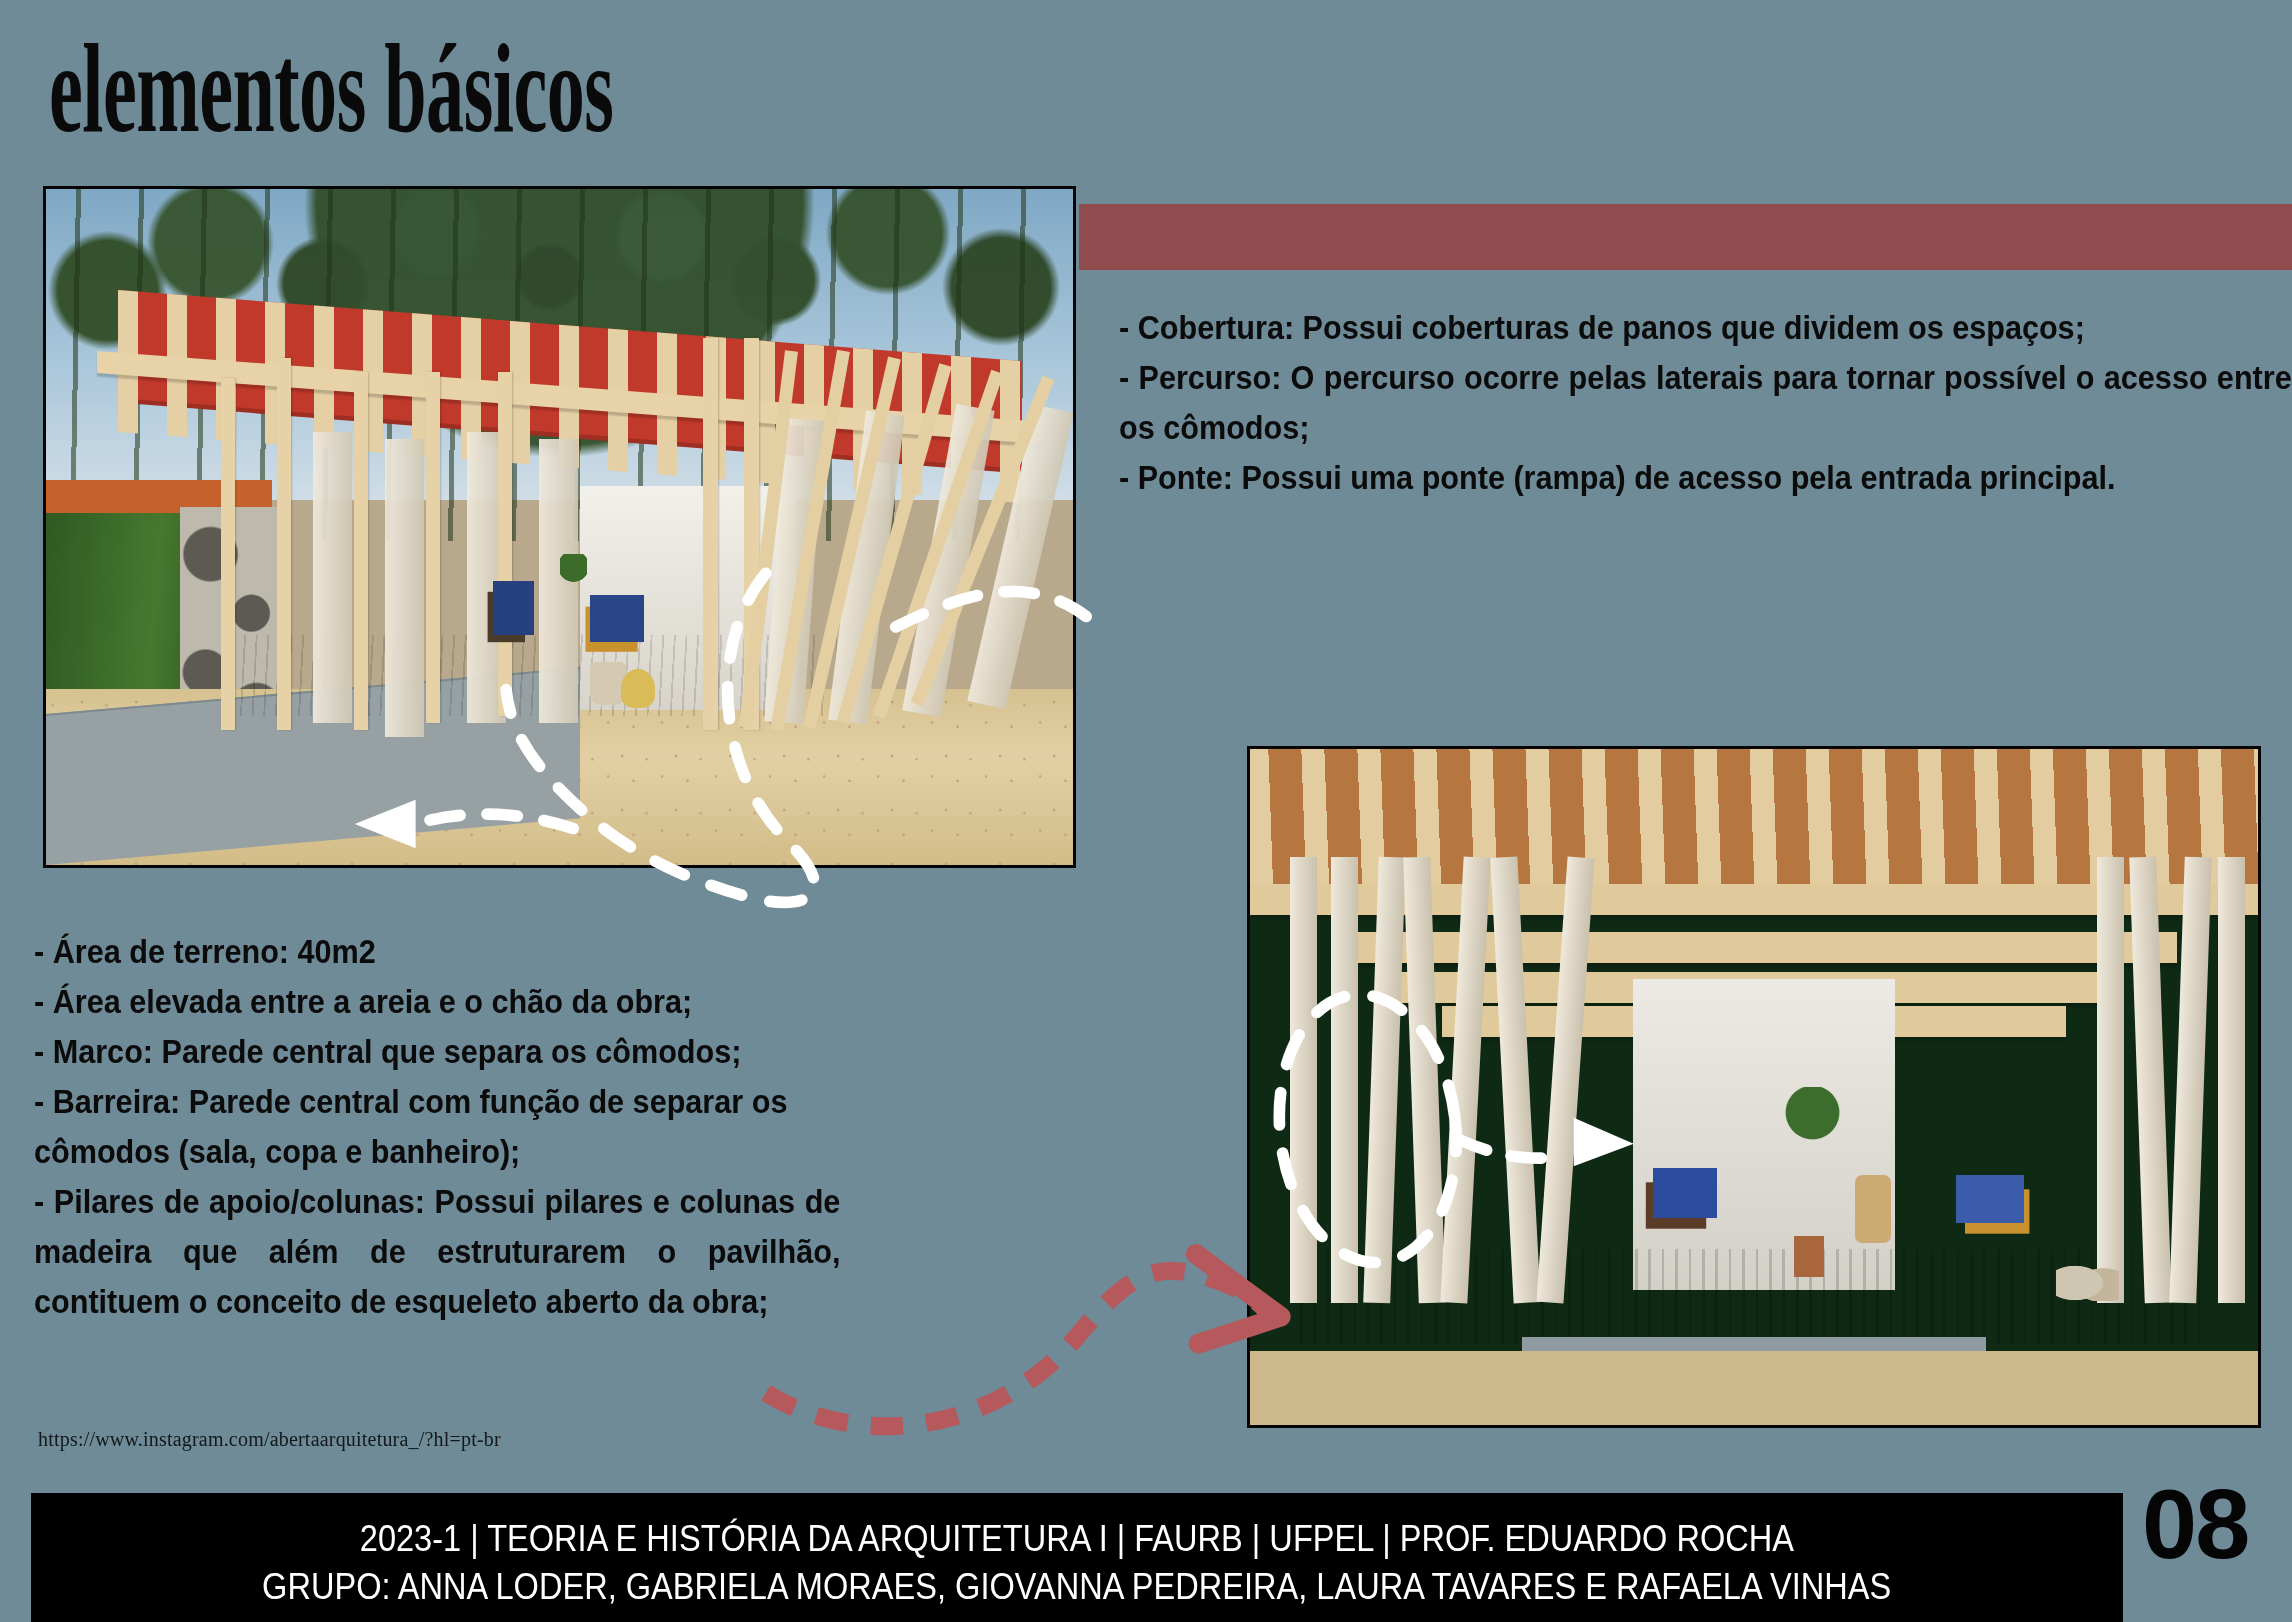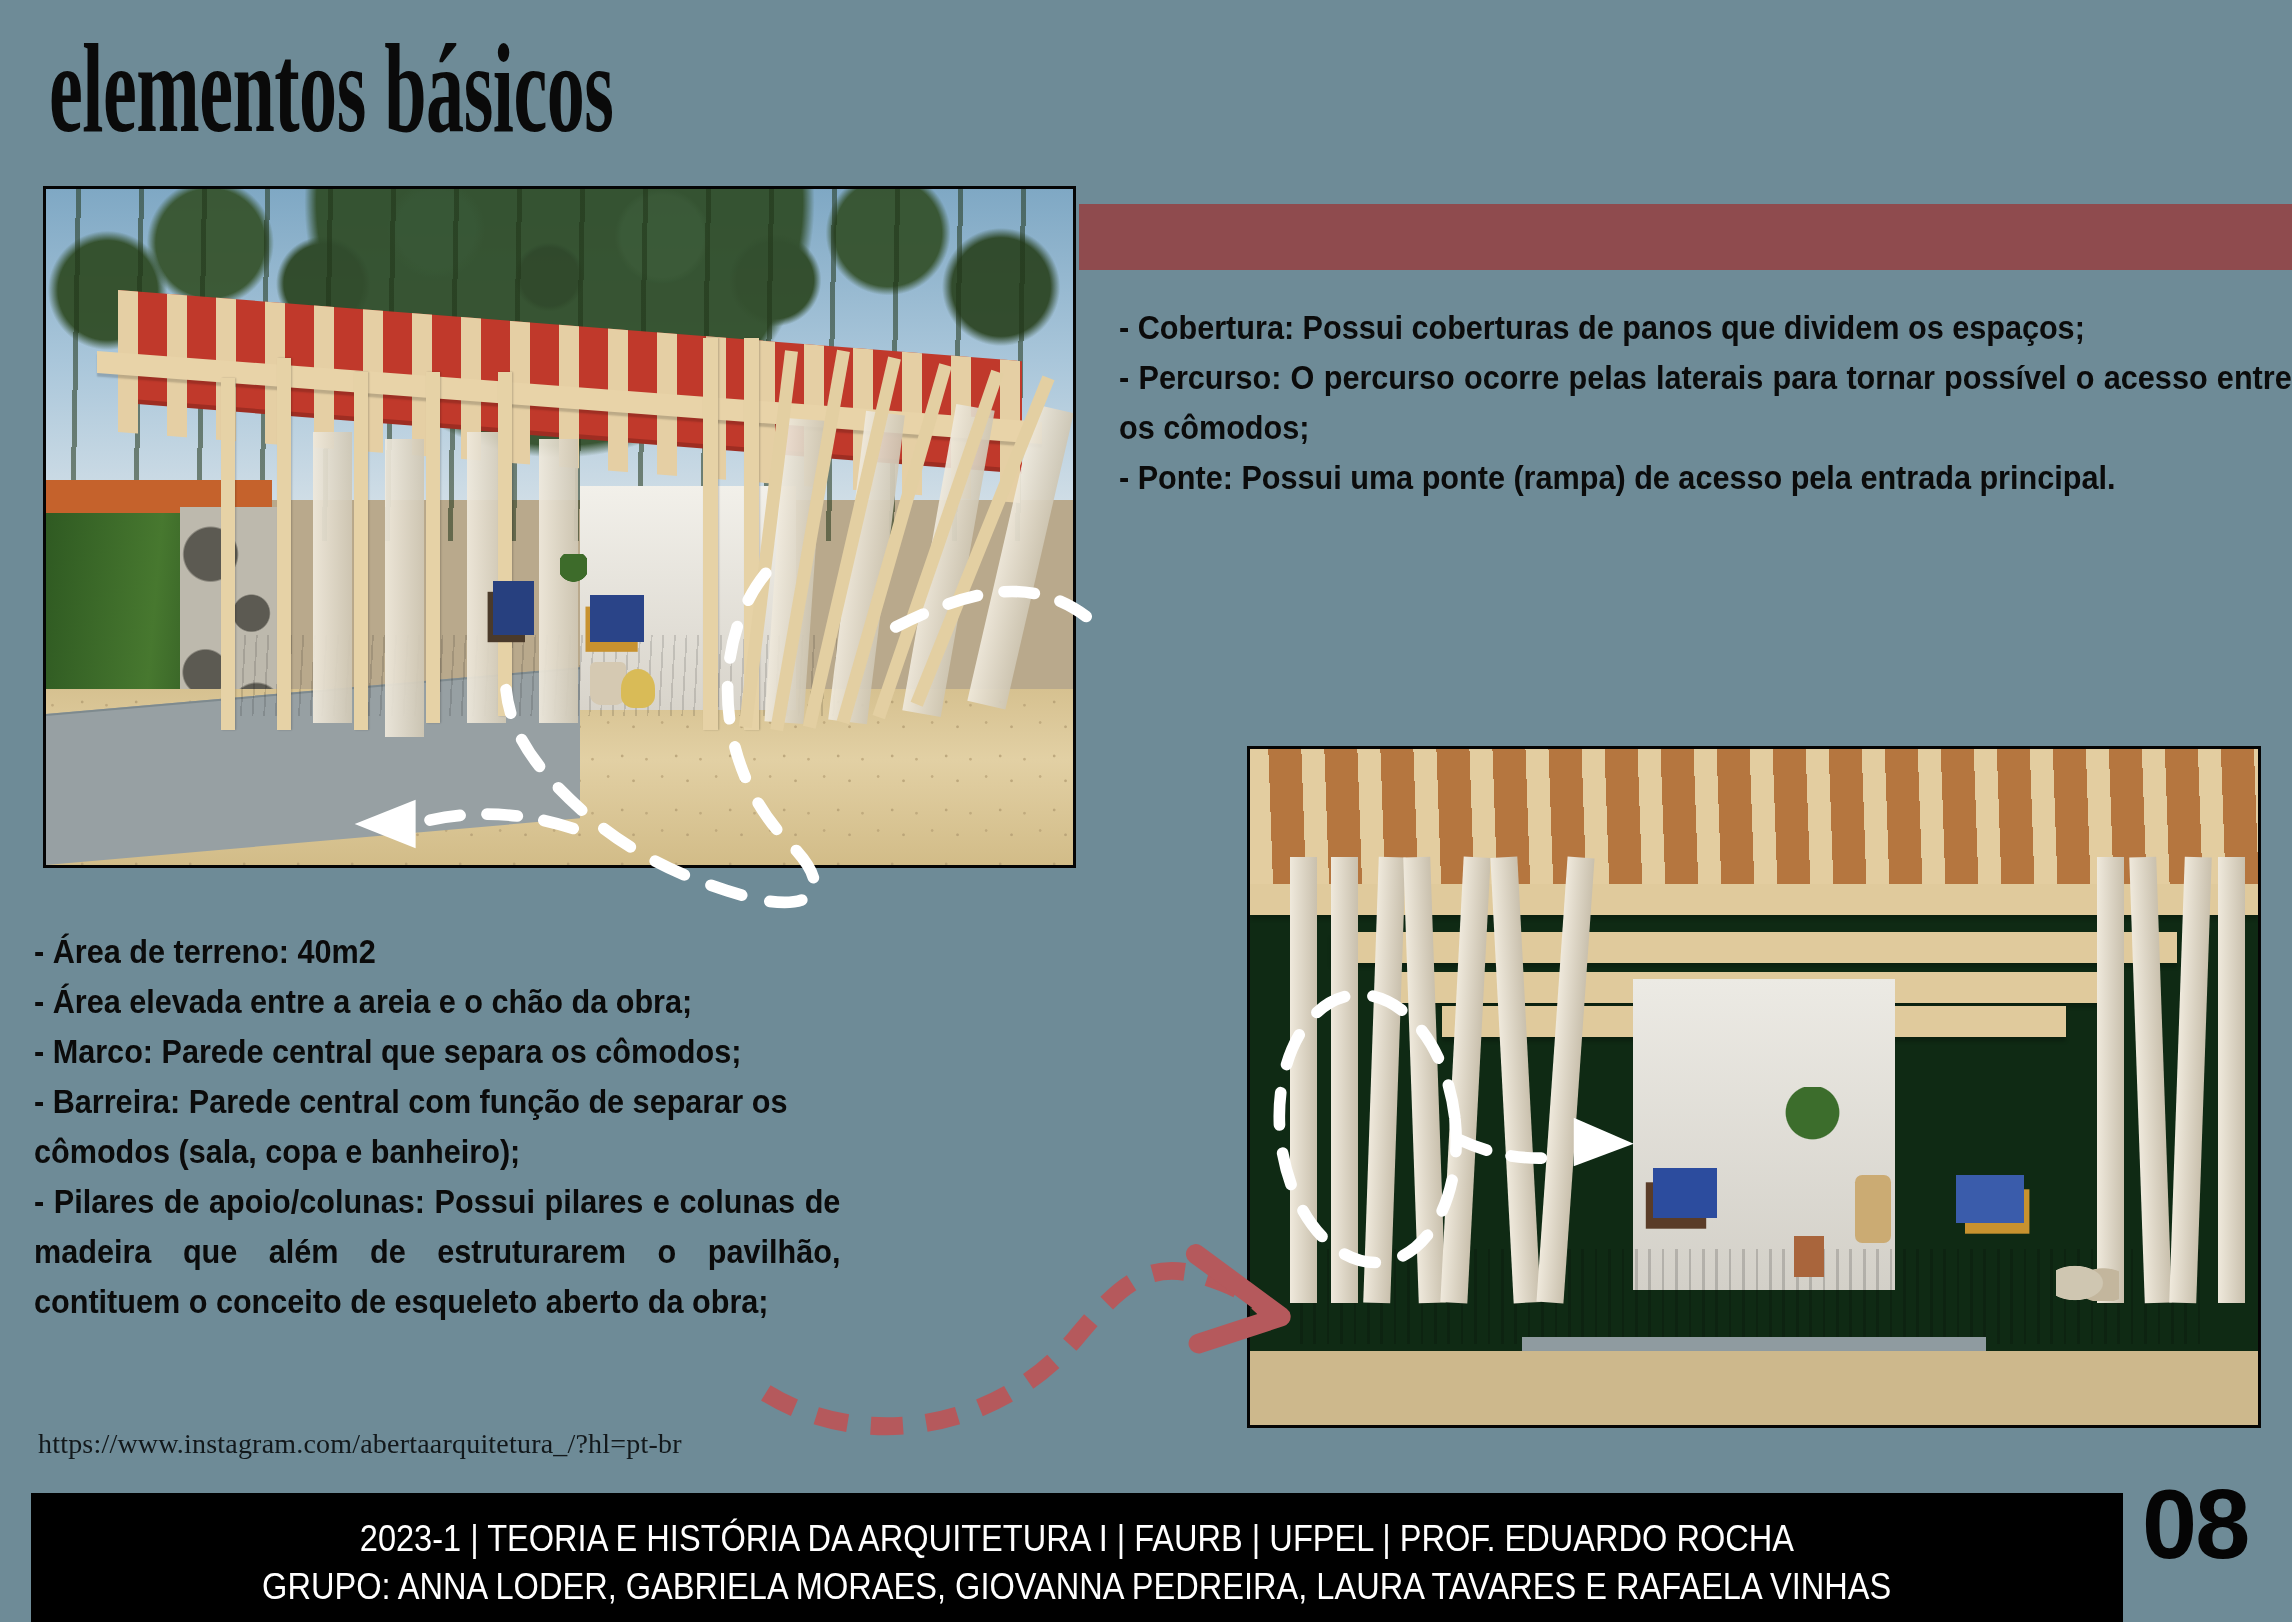--- a/index.html
+++ b/index.html
@@ -163,21 +163,21 @@
     left:34px;top:927px;width:896px;
     text-align:justify;
   }
   #text-left p,#text-right p{margin:0;}
   .nojust{text-align:left;}
 
   
   #source-url{
     position:absolute;left:38px;top:1428px;
     font-family:"Liberation Serif", serif;
-    font-size:28px;color:#12181b;
+    font-size:20px;color:#12181b;
     letter-spacing:0.2px;
   }
 
   
   #footer-bar{
     position:absolute;left:31px;top:1461px;
     width:2092px;height:139px;background:#000;margin-top:32px;
   }
   #footer-lines{
     position:absolute;inset:0;

